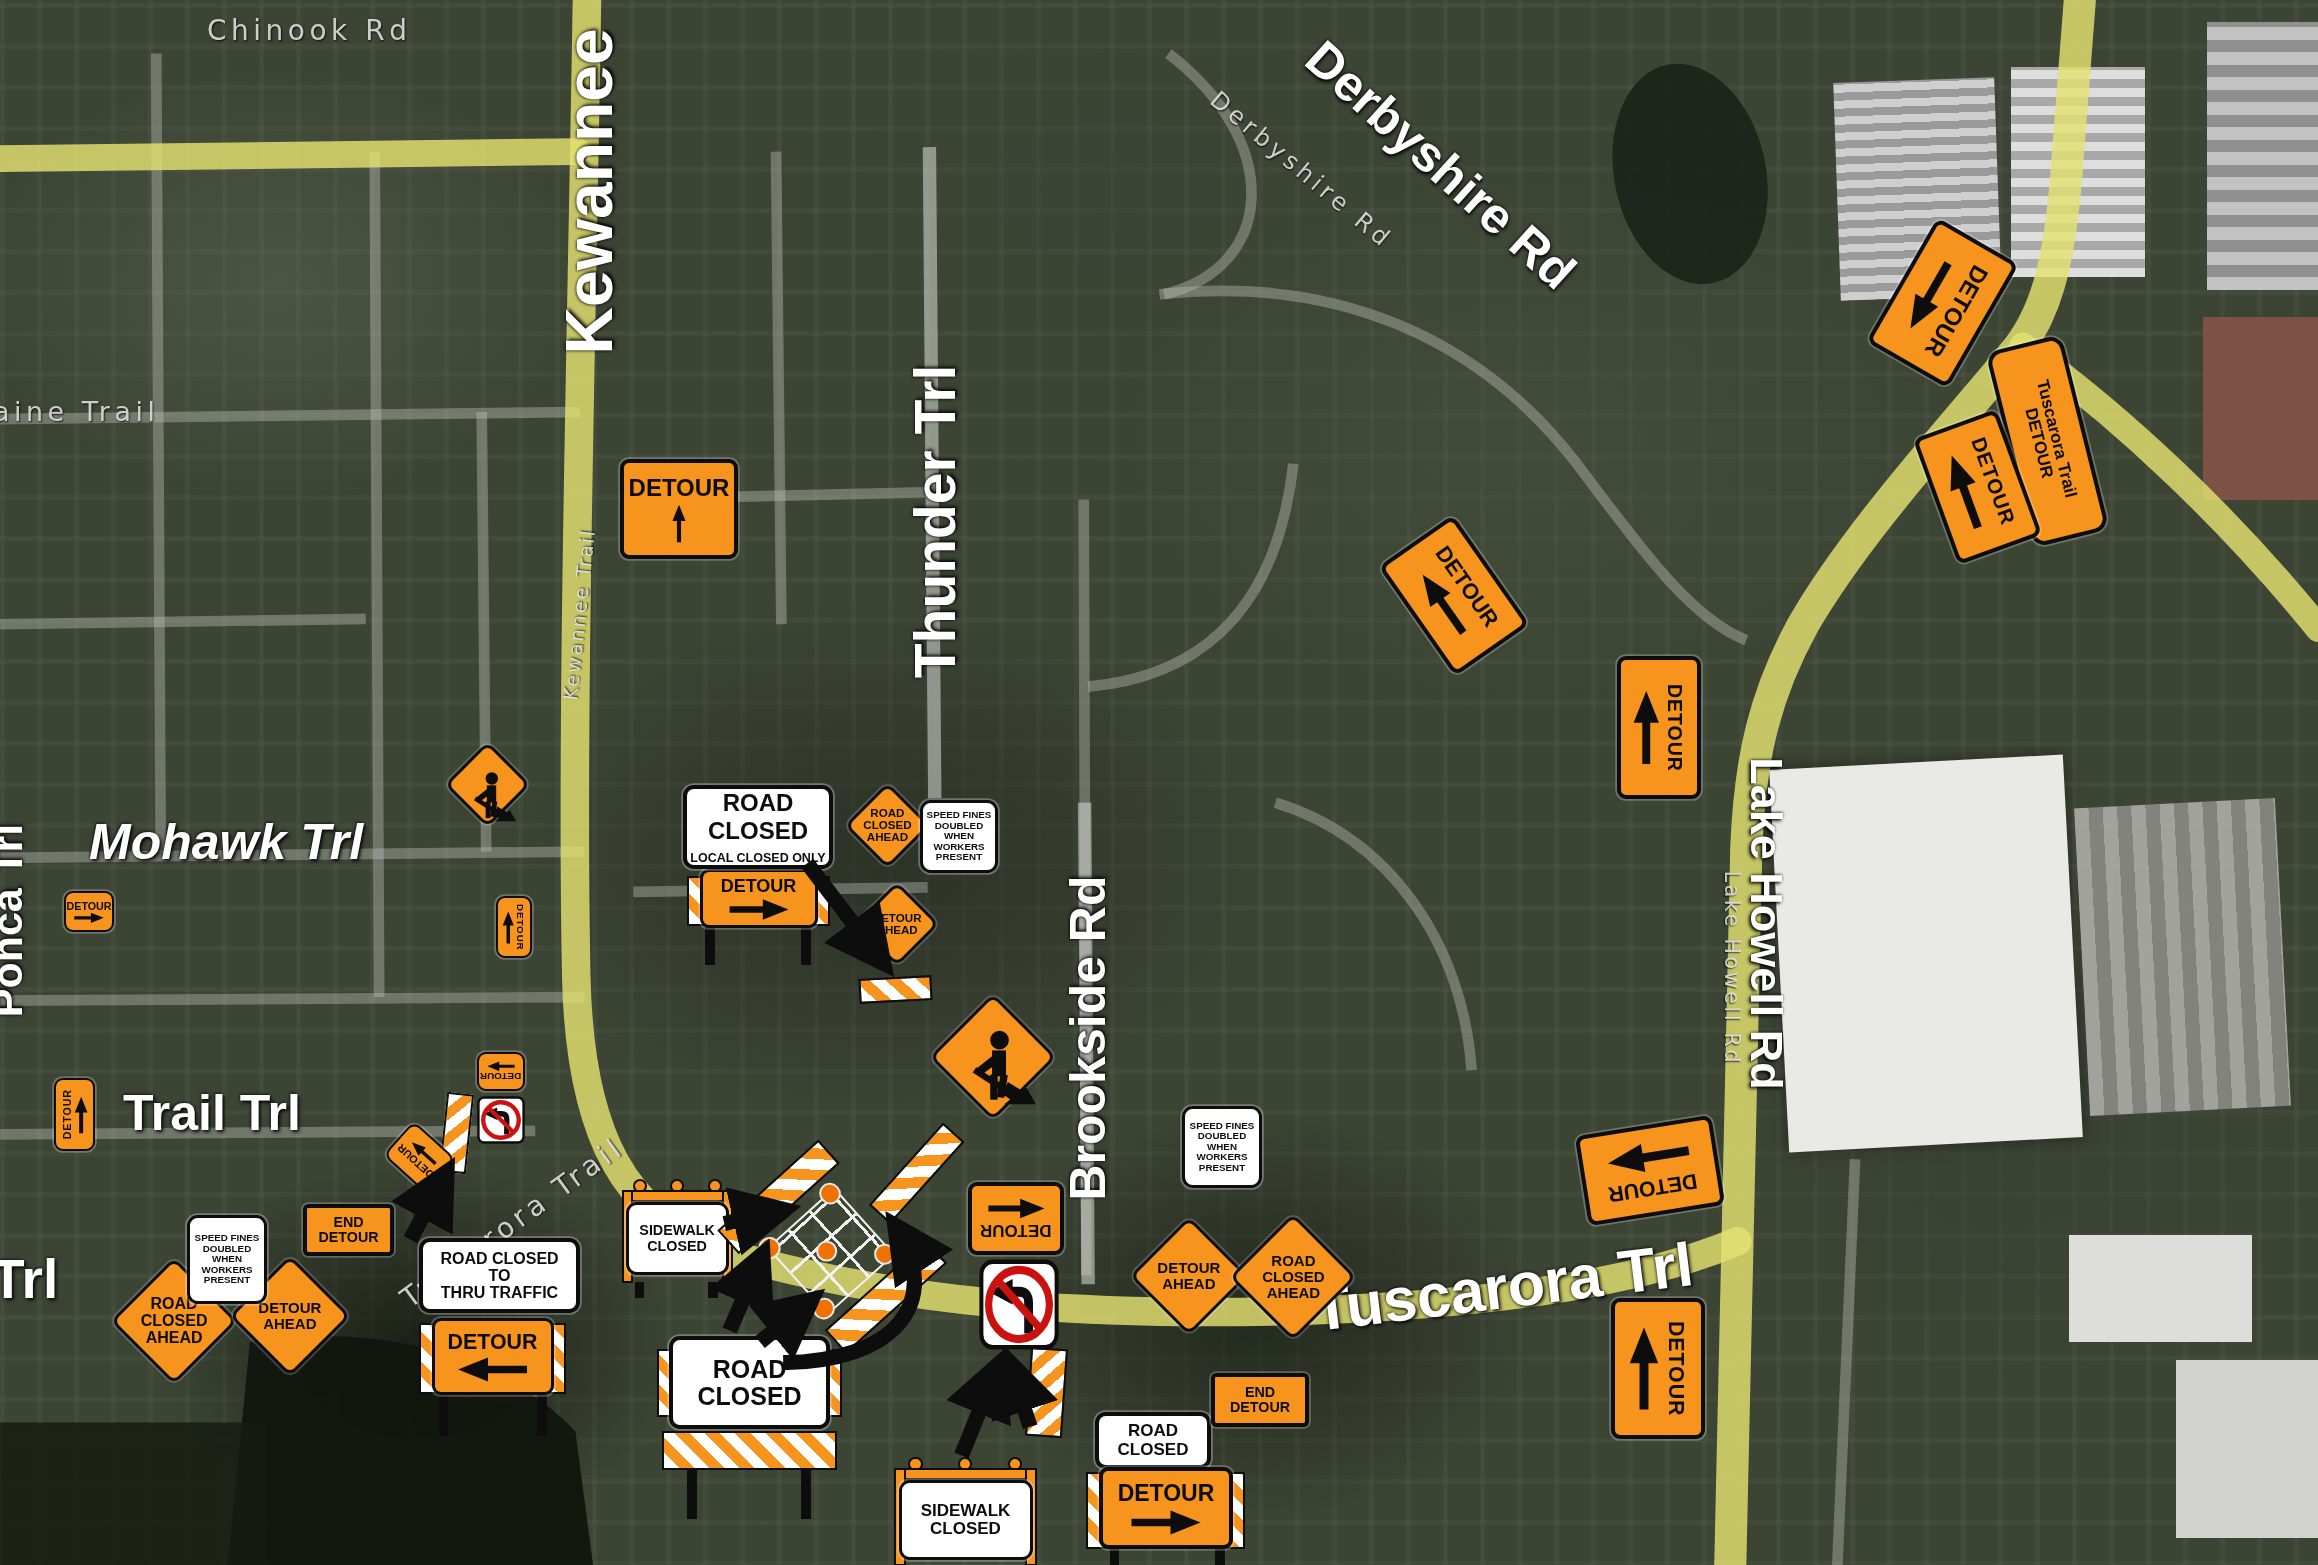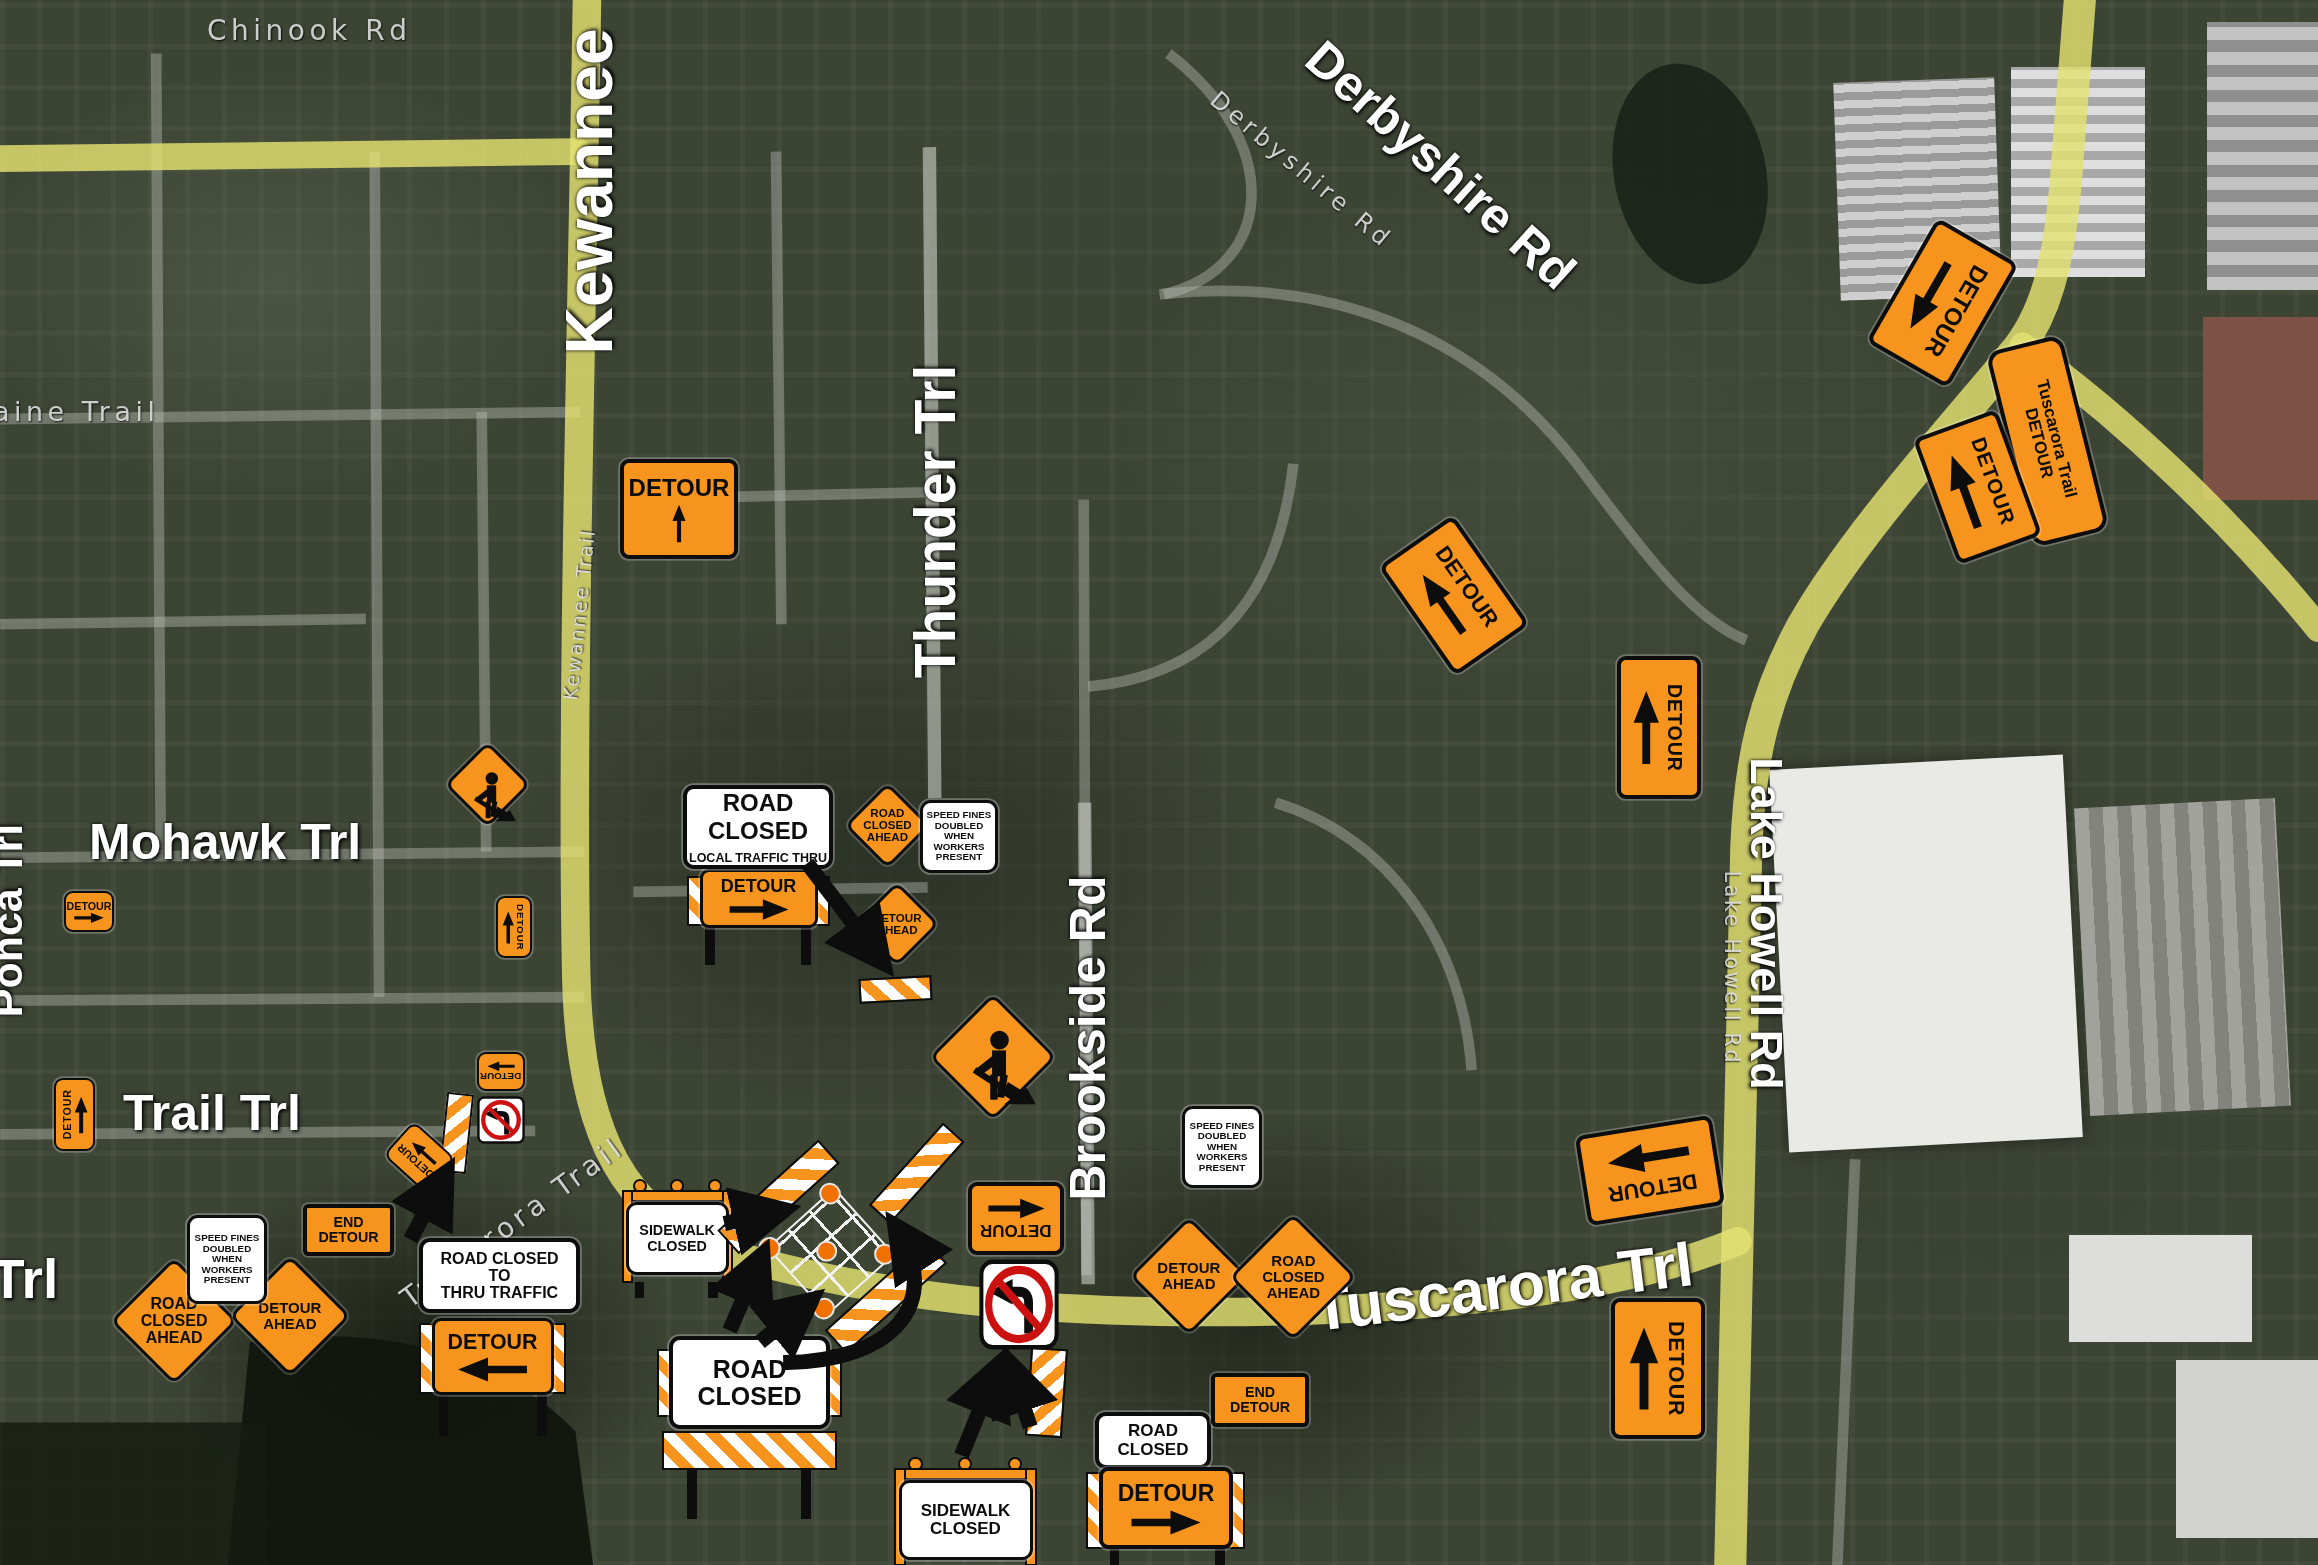--- a/index.html
+++ b/index.html
@@ -120,21 +120,21 @@
   <div class="satlabel" style="left:370px;top:1206px;width:285px;font-size:28px;transform:rotate(-36deg);">Tuscarora Trail</div>
   <div class="satlabel" style="left:1643px;top:956px;width:178px;font-size:20.5px;transform:rotate(90deg);letter-spacing:2.7px;">Lake Howell Rd</div>
   <div class="satlabel" style="left:486px;top:603px;width:187px;font-size:19.6px;transform:rotate(-84deg);letter-spacing:1.8px;">Kewannee Trail</div>
 
   <div class="biglabel" style="left:388px;top:156px;width:401px;height:71px;font-size:66px;transform:rotate(-90deg);">Kewannee</div>
   <div class="biglabel" style="left:667px;top:486px;width:535px;height:71px;font-size:57px;transform:rotate(-90deg);">Thunder Trl</div>
   <div class="biglabel" style="left:1253px;top:134px;width:375px;height:62px;font-size:50px;transform:rotate(42deg);">Derbyshire Rd</div>
   <div class="biglabel" style="left:887px;top:1006px;width:401px;height:64px;font-size:50px;transform:rotate(-90deg);">Brookside Rd</div>
   <div class="biglabel" style="left:1543px;top:894px;width:446px;height:59px;font-size:45px;transform:rotate(90deg);">Lake Howell Rd</div>
   <div class="biglabel" style="left:1240px;top:1247px;width:526px;height:80px;font-size:61px;transform:rotate(-7deg);">Tuscarora Trl</div>
-  <div class="biglabel" style="left:89px;top:813px;font-size:50px;">Mohawk Trl</div>
+  <div class="biglabel" style="left:89px;top:813px;font-size:50px;font-style:italic;">Mohawk Trl</div>
   <div class="biglabel" style="left:123px;top:1084px;font-size:50px;">Trail Trl</div>
   <div class="biglabel" style="left:-9px;top:1247px;font-size:55px;">Trl</div>
   <div class="biglabel" style="left:-109px;top:892px;width:232px;height:57px;font-size:43px;transform:rotate(-90deg);">Ponca Trl</div>
 
   <svg class="full" width="2319" height="1566" viewBox="0 0 2600 1756" style="z-index:40;">
     <defs>
       <marker id="ah" markerWidth="5" markerHeight="4.6" refX="3.6" refY="2.3" orient="auto">
         <polygon points="0 0, 4.6 2.3, 0 4.6" fill="#0d0d0d"></polygon>
       </marker>
     </defs>
@@ -229,21 +229,21 @@
           <path d="M52 30 L33 45 L38 52 L56 39 Z"></path>
           <rect x="32" y="44" width="48" height="7" transform="rotate(33 32 44)"></rect>
           <path d="M66 60 L84 71 L76 84 L60 73 Z"></path>
           <path d="M62 84 H96 L86 66 Z"></path>
         </svg>
     </div>
   </div>
 
   <div class="sign sw" style="left:683px;top:785px;width:150px;height:84px;gap:5.4px;">
     <span style="font-size:24px;">ROAD CLOSED</span>
-    <span style="font-size:12.5px;">LOCAL TRAFFIC THRU</span>
+    <span style="font-size:12.5px;">LOCAL CLOSED ONLY</span>
   </div>
 
   <div class="diamond" style="left:857px;top:795px;width:55px;height:55px;">
     <div class="d-in" style="font-size:11.6px;">ROAD
 CLOSED
 AHEAD</div>
   </div>
 
   <div class="sign sw pre" style="left:920px;top:800px;width:78px;height:73px;font-size:9.8px;border-width:3.6px;">
     <span class="pre">SPEED FINES

